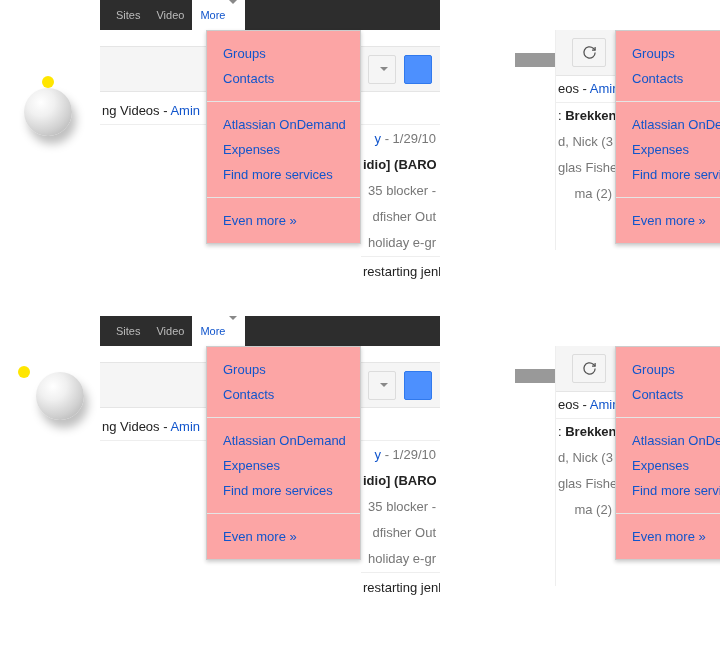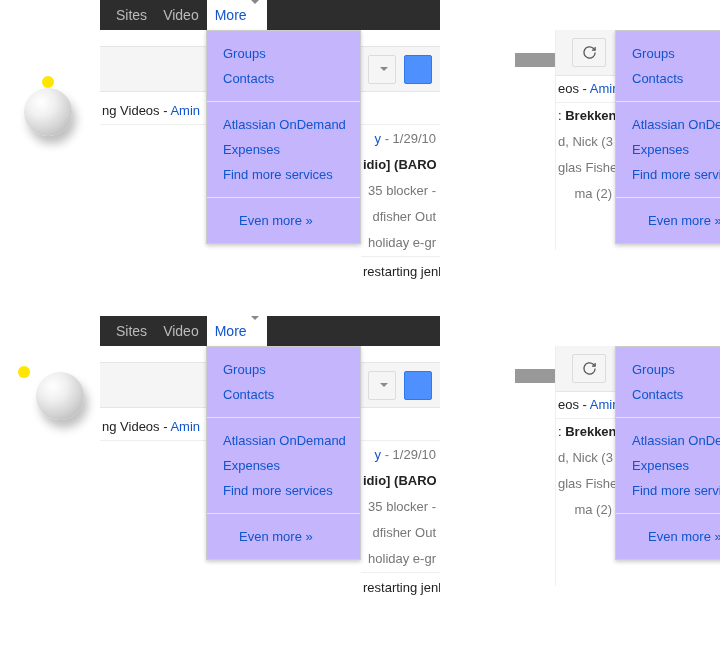--- a/index.html
+++ b/index.html
@@ -21,21 +21,21 @@
     background: #2d2d2d;
     height: 30px;
     display: flex;
     align-items: center;
     padding-left: 8px;
     color: #ccc;
   }
   .topbar .nav-item {
     color: #bbb;
     padding: 0 8px;
-    font-size: 14px;
+    font-size: 11px;
     line-height: 30px;
     cursor: pointer;
   }
   .topbar .nav-item.more {
     background: #fff;
     color: #1155cc;
     height: 30px;
     display: flex;
   }
   .caret {
@@ -70,31 +70,31 @@
     align-items: center;
     justify-content: center;
     cursor: pointer;
   }
   .btn.blue { background: #4d90fe; border-color: #3079ed; }
   .btn.drop { min-width: 28px; }
 
   
   .menu {
     position: absolute;
-    background: #c4b5fd;
+    background: #fca5a5;
     border: 1px solid #ccc;
     box-shadow: 0 2px 4px rgba(0,0,0,0.2);
     width: 155px;
     font-size: 13px;
   }
   .menu .group {
     border-bottom: 1px solid #e5e5e5;
     padding: 10px 0;
   }
-  .menu .group:last-child { border-bottom: none; padding-left: 16px; }
+  .menu .group:last-child { border-bottom: none; }
   .menu .mitem {
     padding: 5px 16px;
     color: #1155cc;
     cursor: pointer;
     white-space: nowrap;
   }
 
   
   .msglist {
     font-size: 13px;

